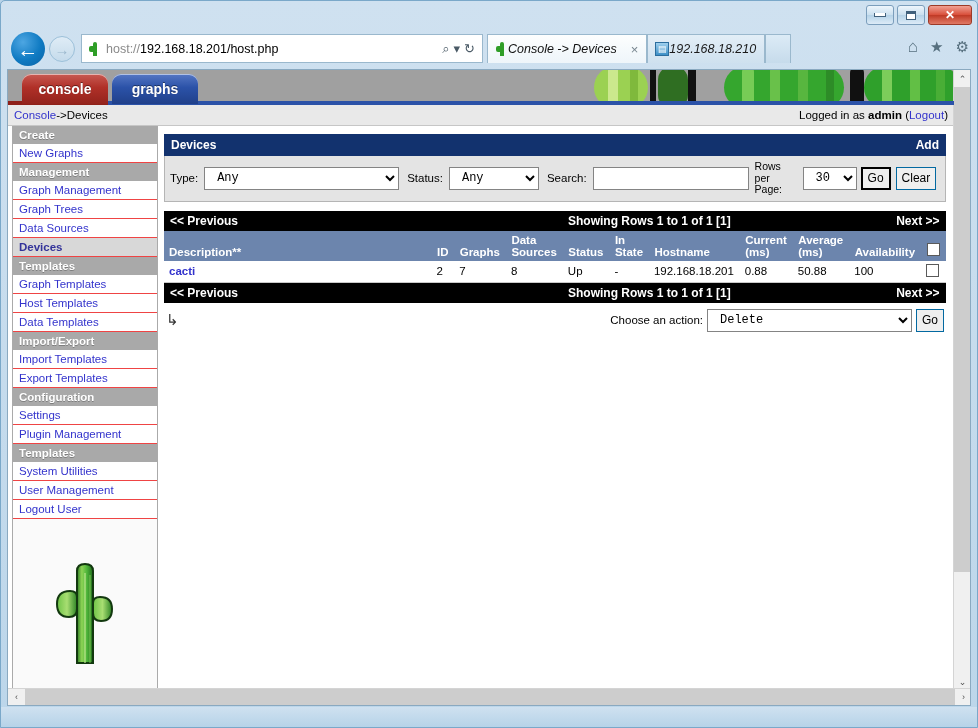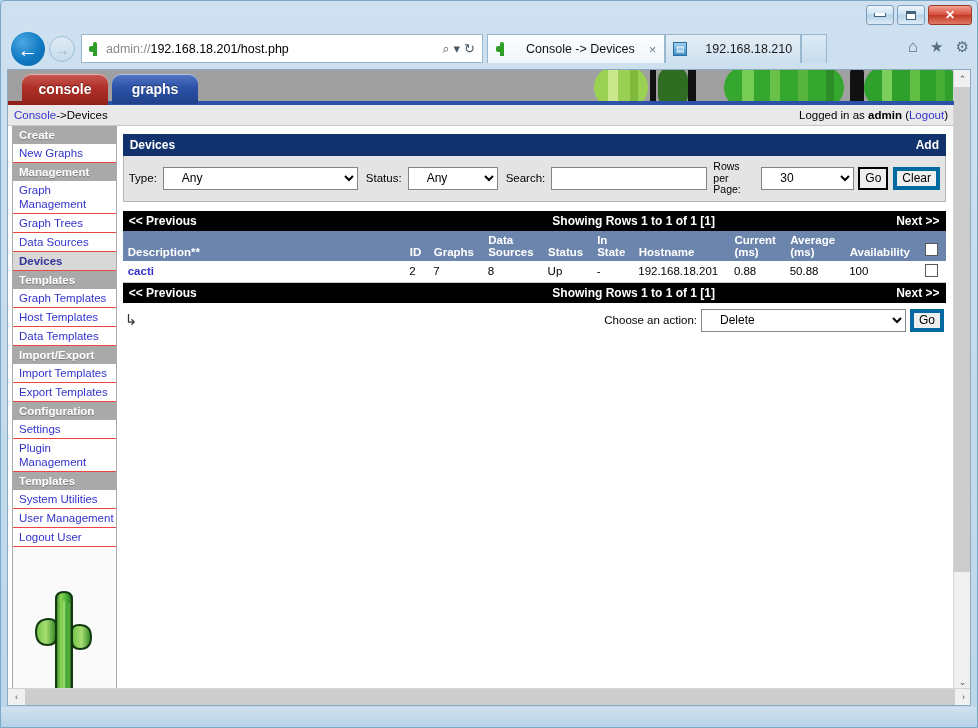--- a/index.html
+++ b/index.html
@@ -77,21 +77,21 @@
   .ietab {
     height: 29px; display: flex; align-items: center;
     padding: 0 8px 0 7px; font-size: 12.5px; color: #111;
     border: 1px solid #9ab8cd; border-bottom: none;
     background: linear-gradient(180deg,#fdfefe,#eef5fa);
   }
   .ietab.inactive {
     background: linear-gradient(180deg,#e3eef7,#cfe1ef);
     color: #1a1a1a;
   }
-  .ietab .tabtitle { margin-left: 18px; white-space: nowrap; }
+  .ietab .tabtitle { margin-left: 0; white-space: nowrap; font-style: italic; }
   .ietab .tabclose { margin-left: 14px; color: #77858e; font-size: 13px; }
   #newtab {
     width: 26px; height: 29px;
     border: 1px solid #9ab8cd; border-bottom: none;
     background: linear-gradient(180deg,#dcebf6,#c6dbeb);
   }
   #toolicons {
     position: absolute; right: 8px; top: 8px;
     display: flex; gap: 12px; align-items: center;
     color: #57707f;
@@ -191,26 +191,26 @@
     border: 1px solid #12326e;
   }
   .panelbar .add { margin-left: auto; color: #fff; text-decoration: none; }
   #filterbox {
     background: #e4e4e4; border: 1px solid #b5b5b5; border-top: none;
     padding: 5px 5px; display: flex; align-items: center; gap: 0;
     font-size: 11.5px;
   }
   #filterbox label { margin-right: 6px; }
   select, input[type=text] {
-    font-family: Liberation Sans, sans-serif; font-size: 12px;
-    border: 1px solid #848484; background: #fff; height: 23px; padding: 0 14px;
+    font-family: Liberation Mono, monospace; font-size: 12px;
+    border: 1px solid #848484; background: #fff; height: 23px; padding: 0 8px;
   }
   .btn {
     font-family: "Liberation Sans", sans-serif; font-size: 12px;
-    border: 4px solid #0369a1; background: #efefef; height: 23px;
+    border: 1px solid #0369a1; background: #efefef; height: 23px;
     padding: 0 5px; color:#000; cursor: default;
   }
   .btn.focused { border: 2px solid #000; }
   #rowsper {
     width: 44px; margin: 0 4px 0 6px; font-size: 10.5px; line-height: 11.5px;
   }
 
   
   table.datatable { border-collapse: collapse; width: 100%; margin-top: 9px; }
   tr.navrow td {
@@ -285,21 +285,21 @@
     </div>
     <div id="fwdbtn">
       <span>→</span>
     </div>
 
     <div id="addrbar">
       <span id="addr-favicon" class="cactus-fav">
         <i class="stem"></i>
           <i class="arm"></i>
       </span>
-      <span id="addr-text"><span class="scheme">admin://</span><span>192.168.18.201/host.php</span></span>
+      <span id="addr-text"><span class="scheme">host://</span><span>192.168.18.201/host.php</span></span>
       <span id="addr-icons">
         <span>⌕</span>
         <span>▾</span>
         <span>↻</span>
       </span>
     </div>
 
     <div id="tabstrip">
       <div class="ietab">
         <span class="cactus-fav">
@@ -441,21 +441,21 @@
             <select style="width:195px">
               <option>Any</option>
             </select>
             <label style="margin-left:8px">Status:</label>
             <select style="width:90px">
               <option>Any</option>
             </select>
             <label style="margin-left:8px">Search:</label>
             <input type="text" style="width: 156px;" value="">
             <span id="rowsper">Rows per Page:</span>
-            <select style="width:93px">
+            <select style="width:54px">
               <option>30</option>
             </select>
             <button class="btn focused" style="margin-left:4px">Go</button>
             <button class="btn" style="margin-left:5px">Clear</button>
           </div>
 
           <table class="datatable">
             <tbody>
                 <tr class="navrow">
               <td class="navleft" colspan="3"><a href="#" style="color:#fff;text-decoration:none">&lt;&lt; Previous</a></td>

